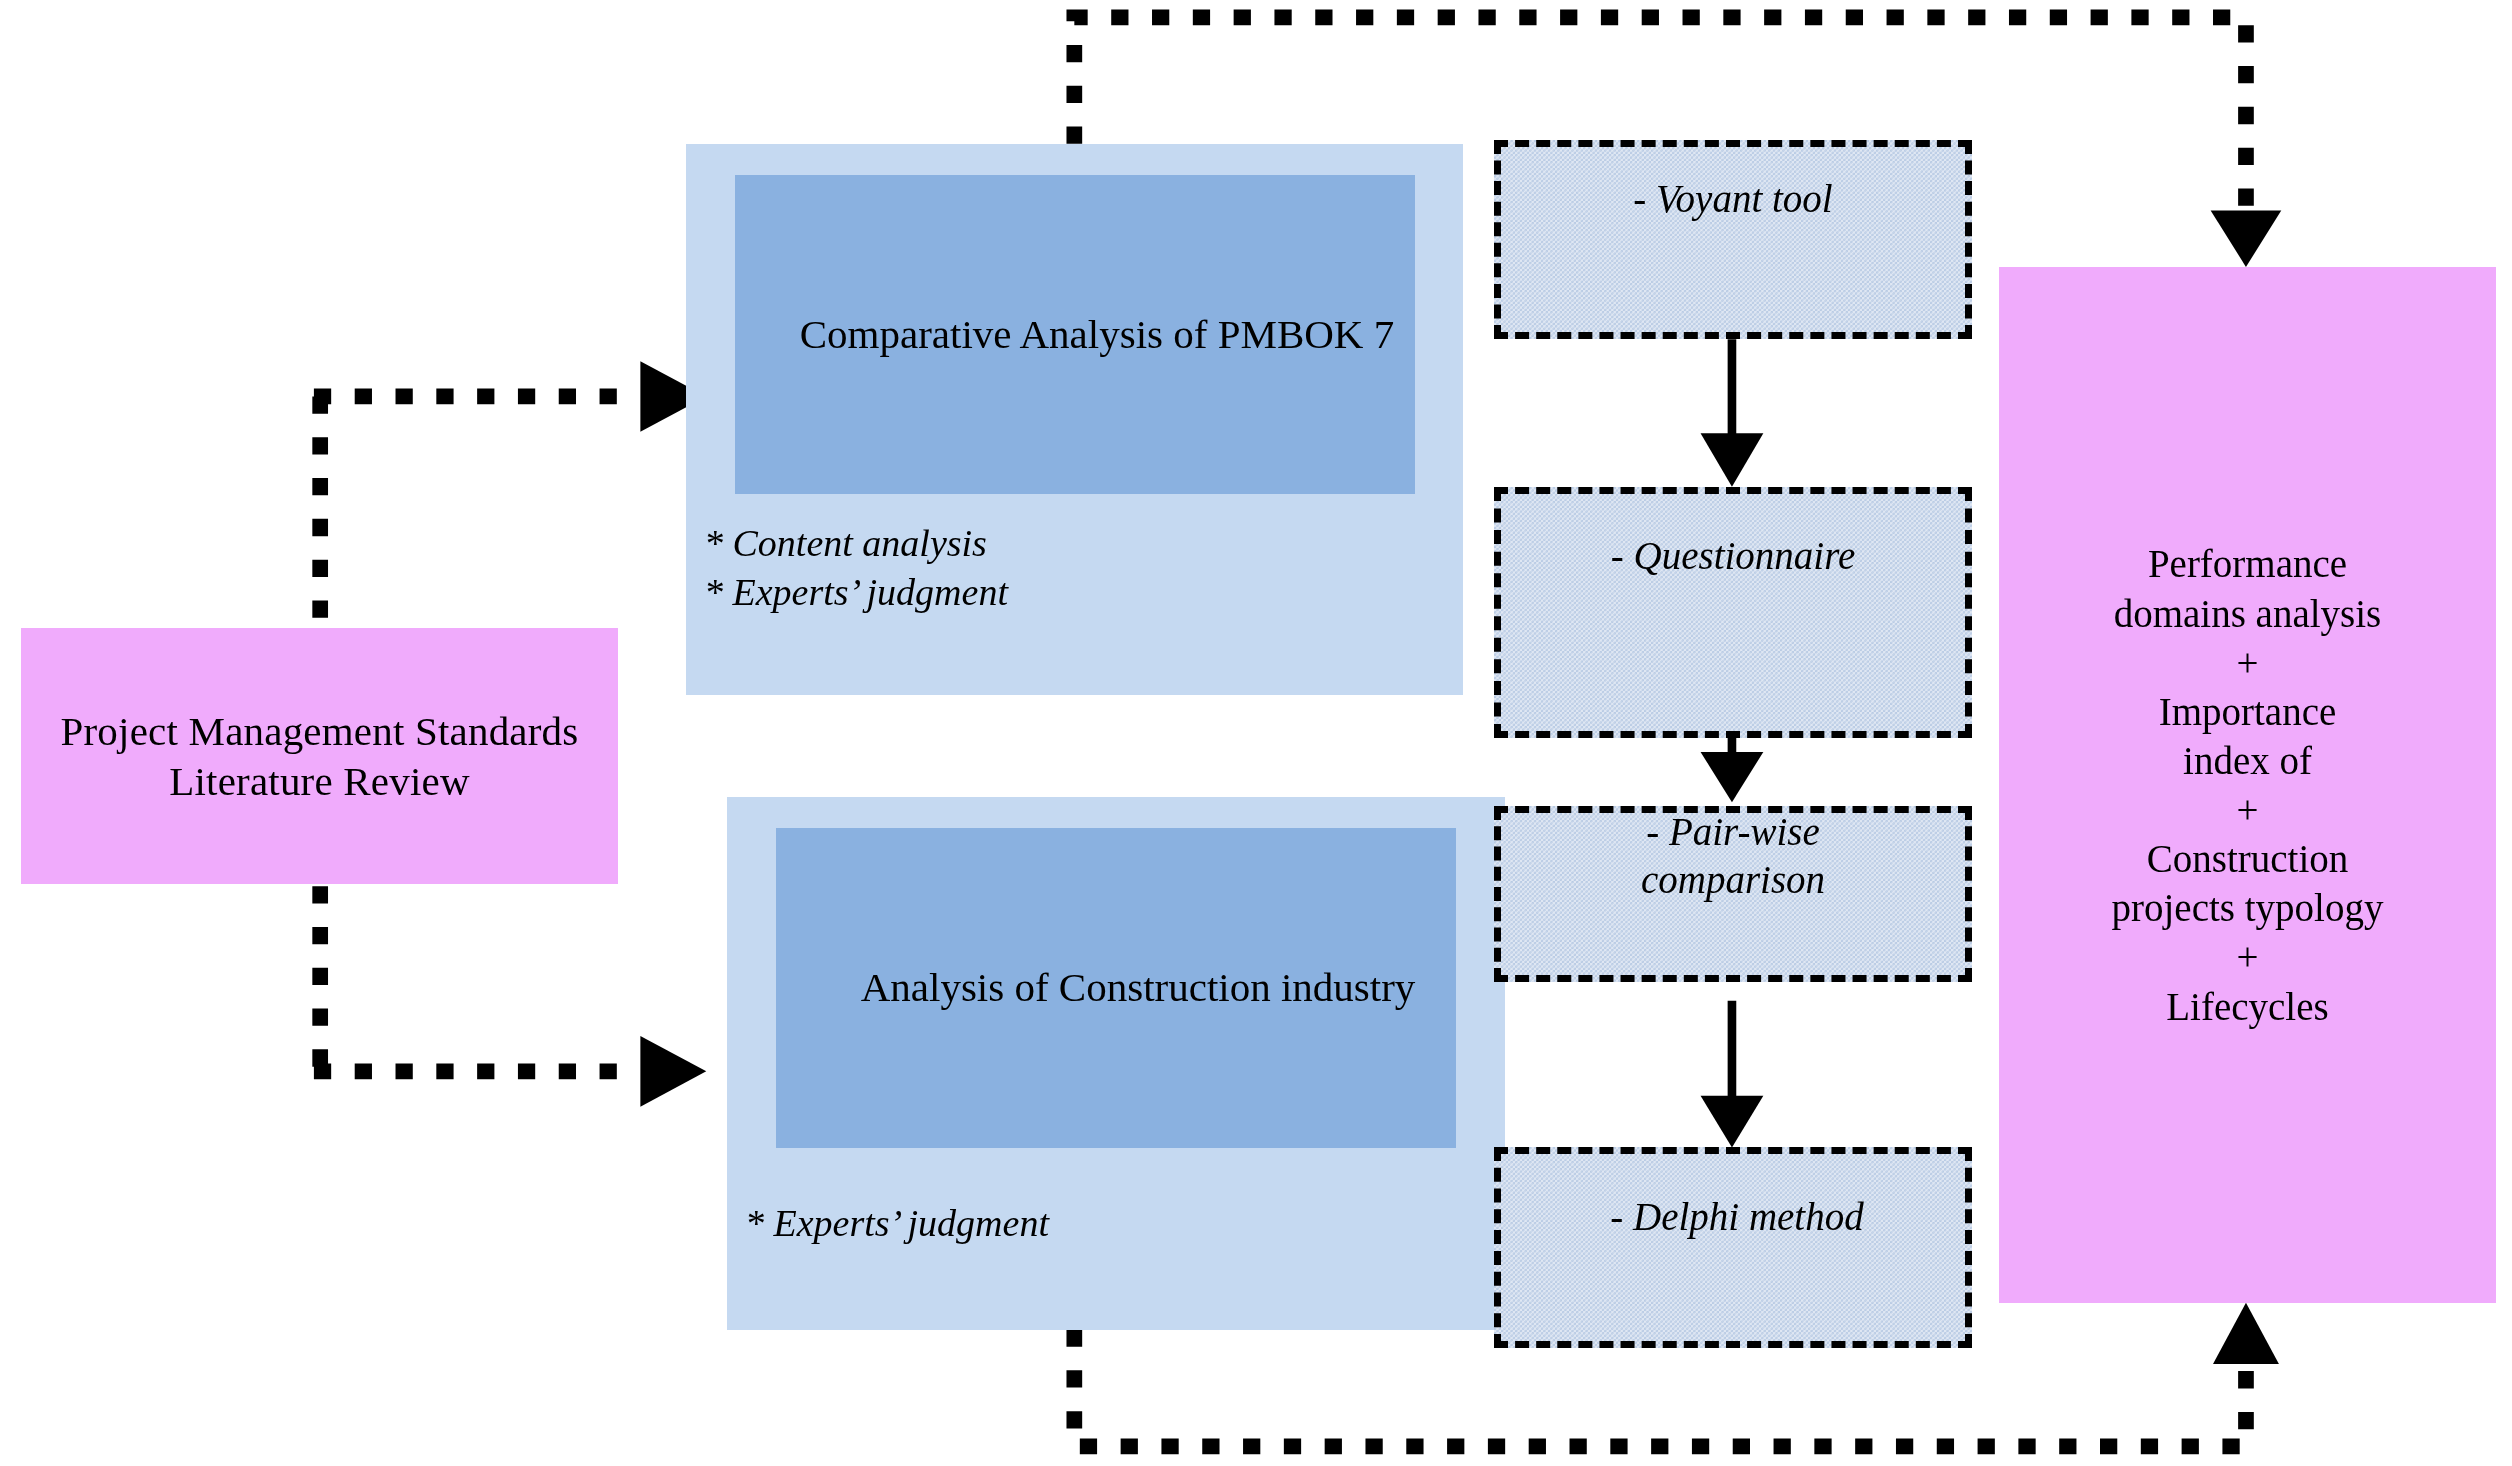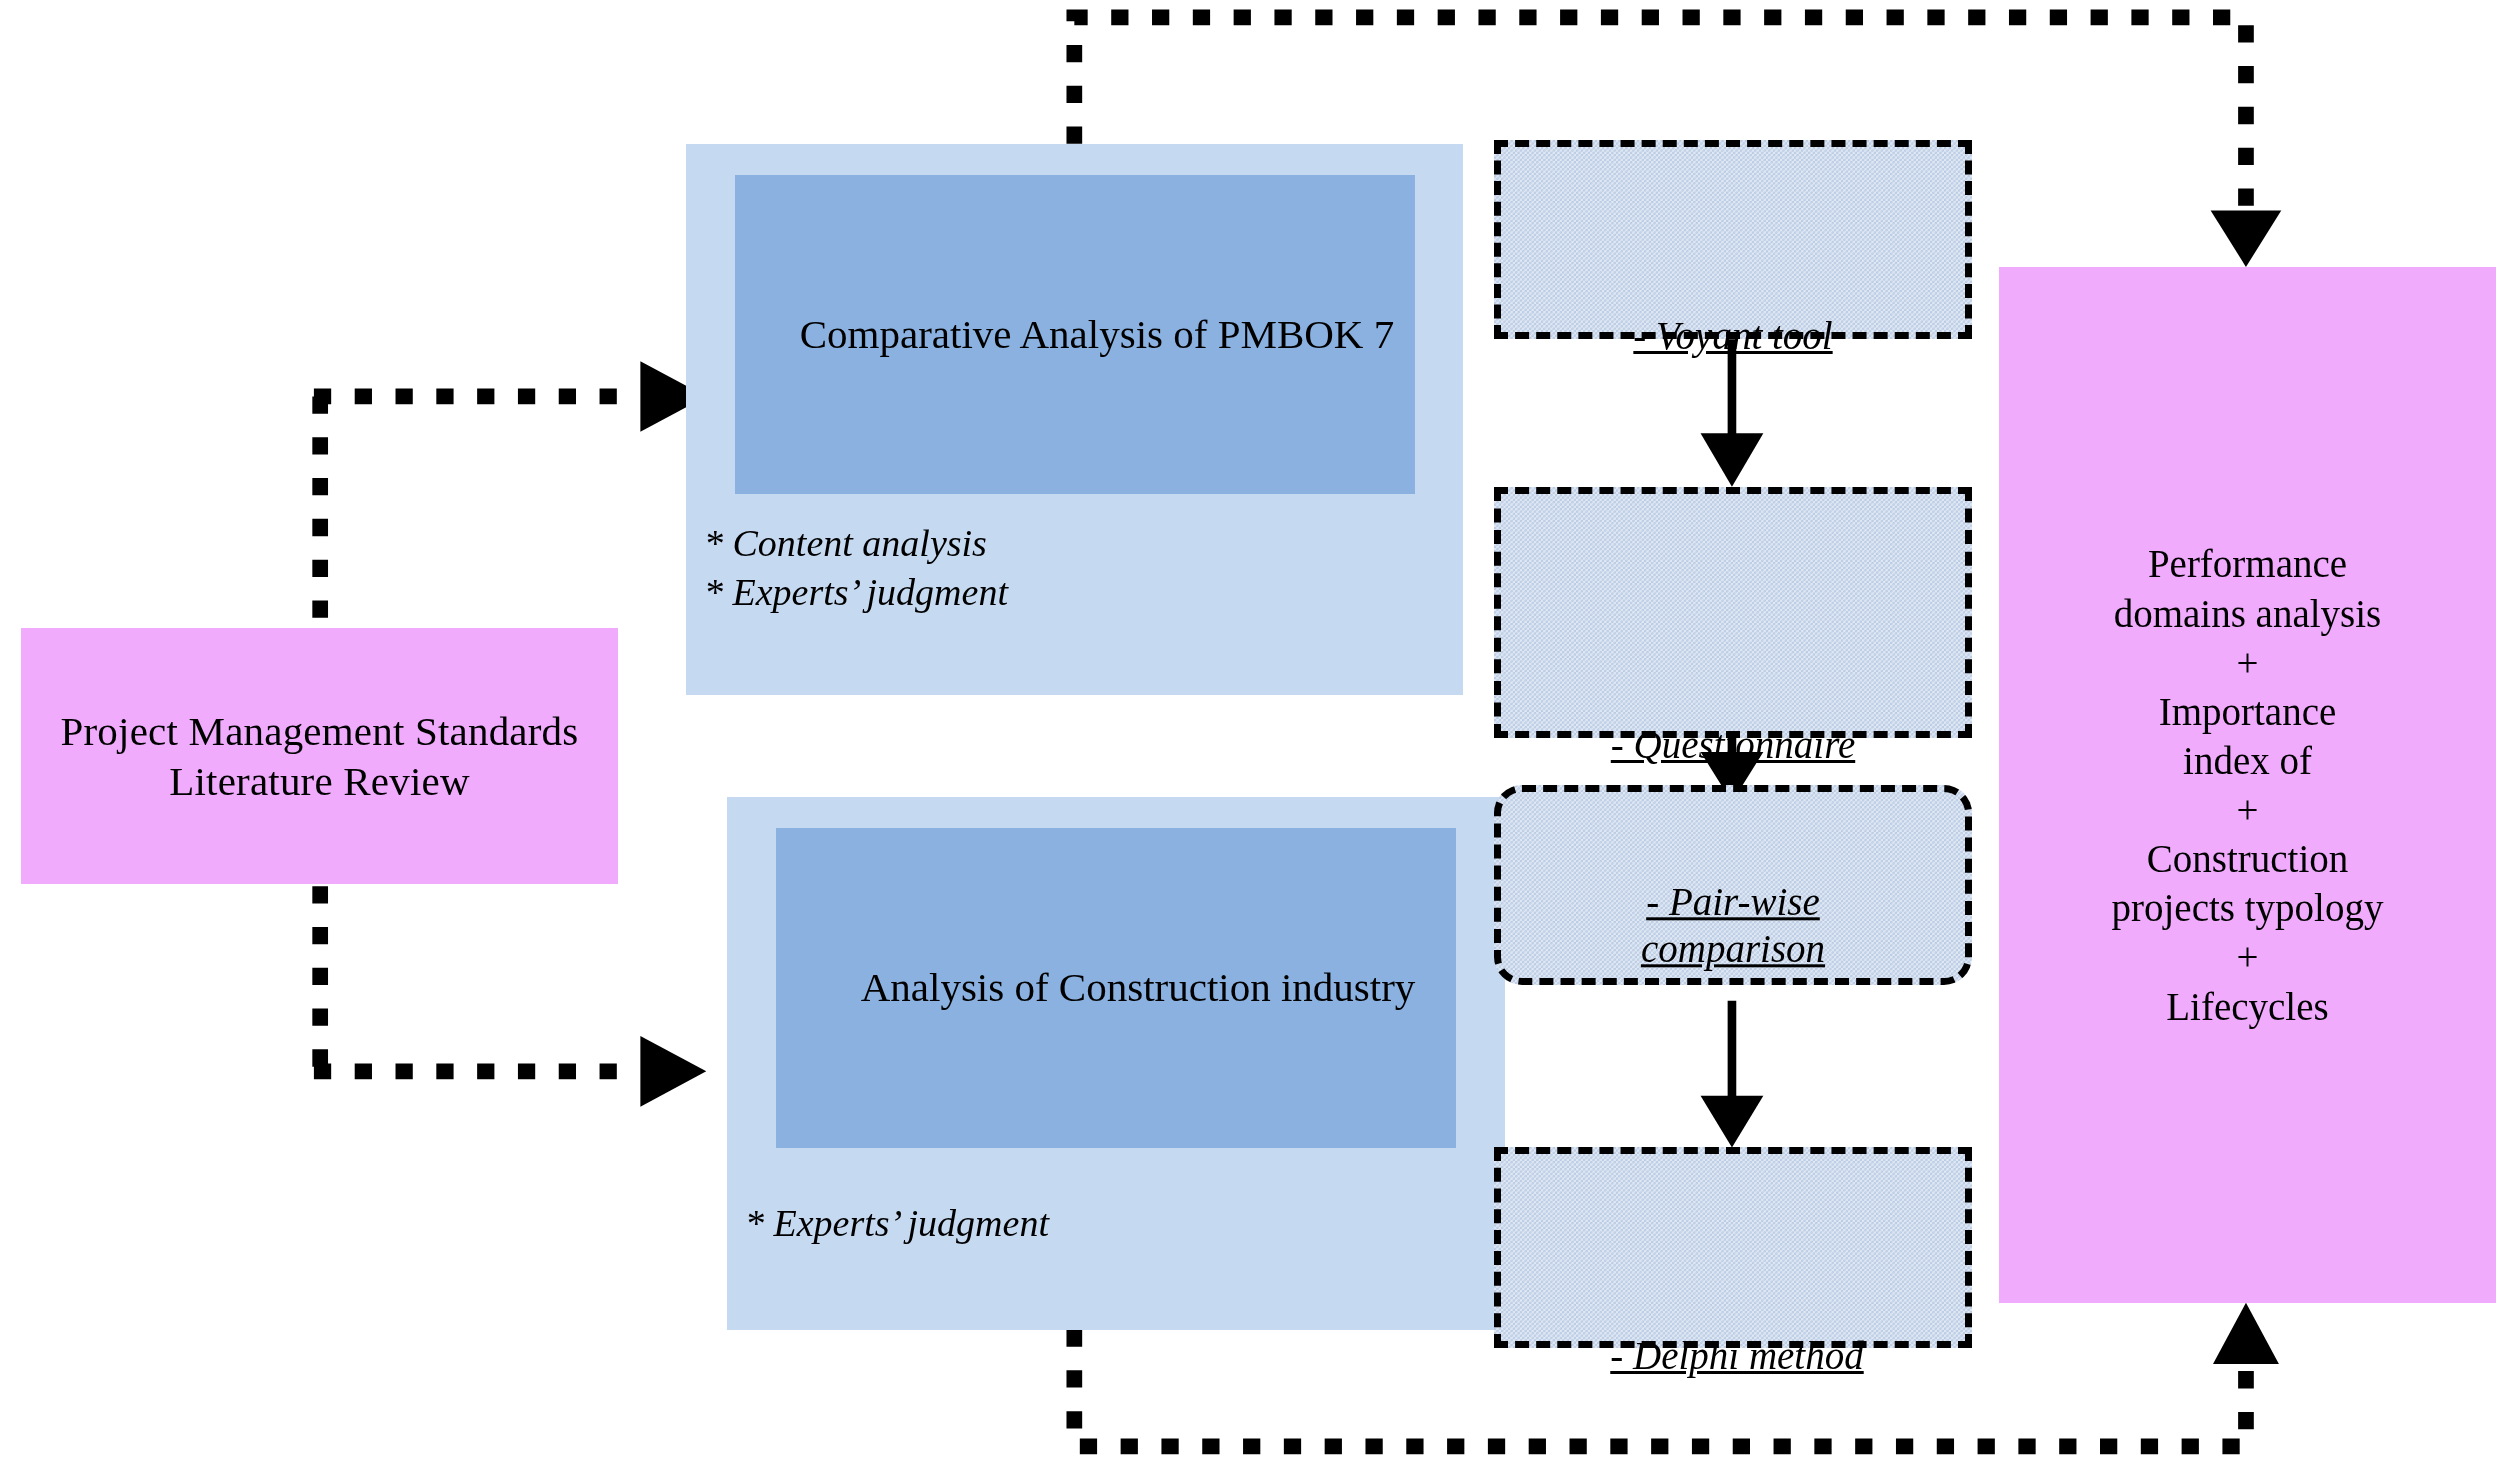--- a/index.html
+++ b/index.html
@@ -102,36 +102,35 @@
     position: absolute;
     box-sizing: border-box;
     border: 7px dashed #000000;
     background-color: #dfe7f3;
     background-image:
       linear-gradient(45deg, #b9cbe4 25%, transparent 25%, transparent 75%, #b9cbe4 75%),
       linear-gradient(45deg, #b9cbe4 25%, transparent 25%, transparent 75%, #b9cbe4 75%);
     background-size: 4.7px 4.7px;
     background-position: 0 0, 2.4px 2.4px;
     display: flex;
-    align-items: flex-end;
+    align-items: flex-start;
     justify-content: center;
     text-align: center;
-    text-decoration: underline;
   }
   .dashed-box .label {
     font-style: italic;
     font-size: 39px;
     line-height: 1.22;
     white-space: pre-line;
   }
   #box-voyant      { left: 1494px; top: 140px;  width: 478px; height: 199px; }
   #box-voyant .label      { transform: translateY(28px); }
   #box-questionnaire { left: 1494px; top: 487px;  width: 478px; height: 251px; }
   #box-questionnaire .label { transform: translateY(38px); }
-  #box-pairwise    { left: 1494px; top: 785px; width: 478px; height: 200px; border-radius: 28px; }
+  #box-pairwise    { left: 1494px; top: 806px; width: 478px; height: 176px; }
   #box-pairwise .label    { transform: translateY(-4.7px); }
   #box-delphi      { left: 1494px; top: 1147px; width: 478px; height: 201px; padding-left: 8px; }
   #box-delphi .label      { transform: translateY(39px); }
 
   
   #node-outcome {
     left: 1999px; top: 267px;
     width: 497px; height: 1036px;
   }
   #node-outcome .label {

